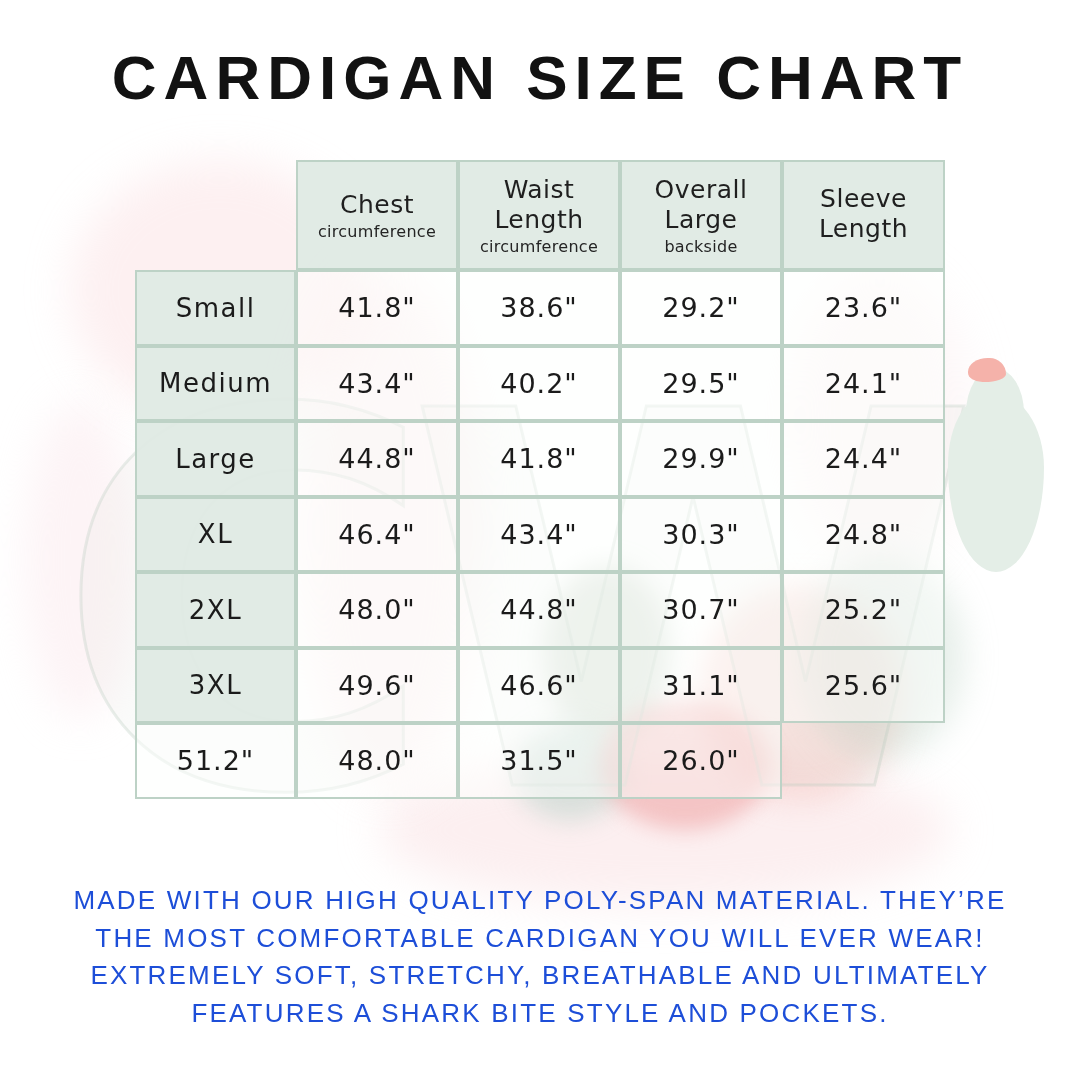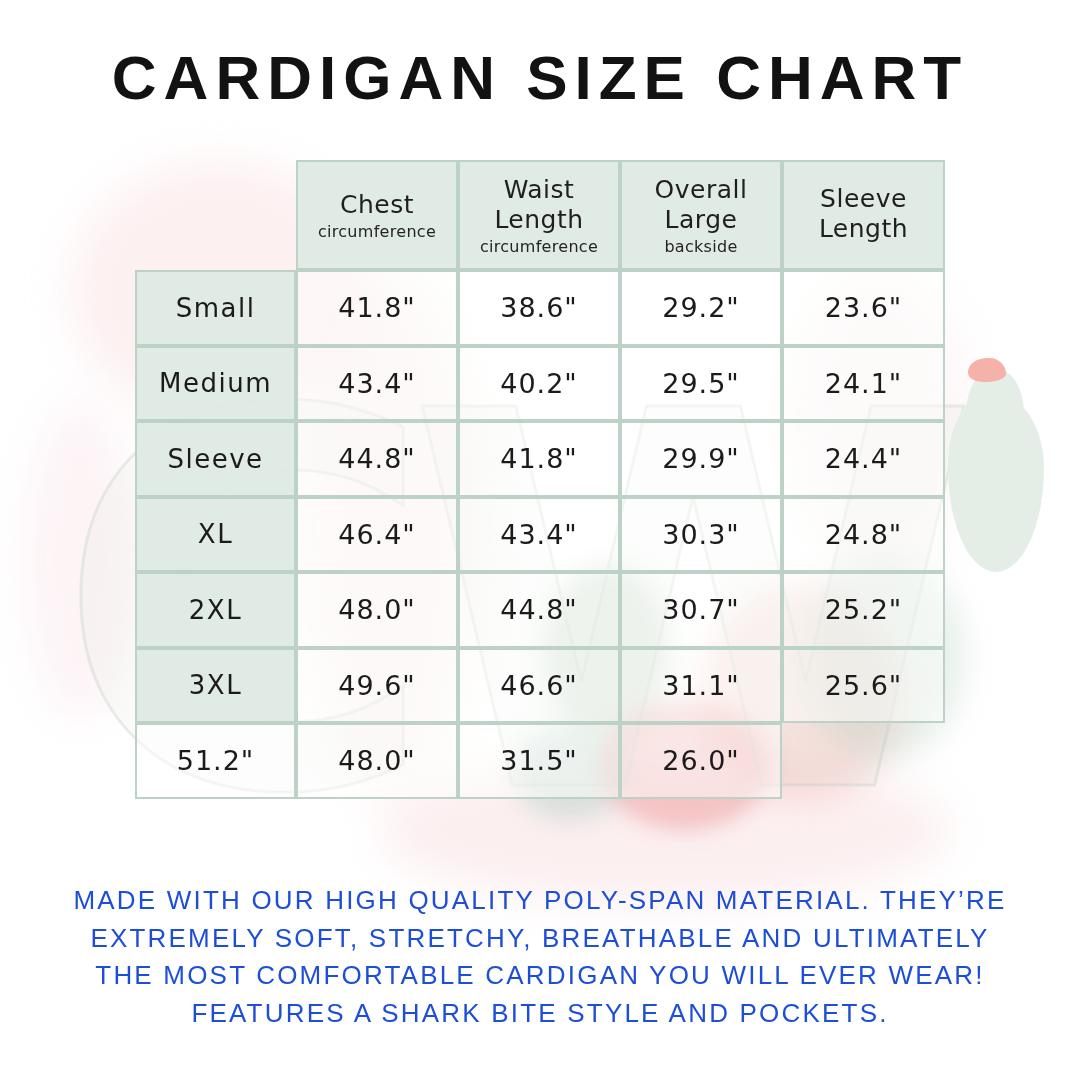--- a/index.html
+++ b/index.html
@@ -152,21 +152,21 @@
         <div class="val">40.2"</div>
       </div>
     <div class="cell valcell">
         <div class="val">29.5"</div>
       </div>
     <div class="cell valcell">
         <div class="val">24.1"</div>
       </div>
 
     <div class="cell rowlabel">
-        <div class="size-label">Sleeve</div>
+        <div class="size-label">Large</div>
       </div>
     <div class="cell valcell">
         <div class="val">44.8"</div>
       </div>
     <div class="cell valcell">
         <div class="val">41.8"</div>
       </div>
     <div class="cell valcell">
         <div class="val">29.9"</div>
       </div>
@@ -232,18 +232,18 @@
         <div class="val">31.5"</div>
       </div>
     <div class="cell valcell">
         <div class="val">26.0"</div>
       </div>
 
   </div>
 
   <div class="footer">
     <div>MADE WITH OUR HIGH QUALITY POLY-SPAN MATERIAL. THEY’RE</div>
+    <div>THE MOST COMFORTABLE CARDIGAN YOU WILL EVER WEAR!</div>
     <div>EXTREMELY SOFT, STRETCHY, BREATHABLE AND ULTIMATELY</div>
-    <div>THE MOST COMFORTABLE CARDIGAN YOU WILL EVER WEAR!</div>
     <div>FEATURES A SHARK BITE STYLE AND POCKETS.</div>
   </div>
 
 </div>
 
 </body></html>

